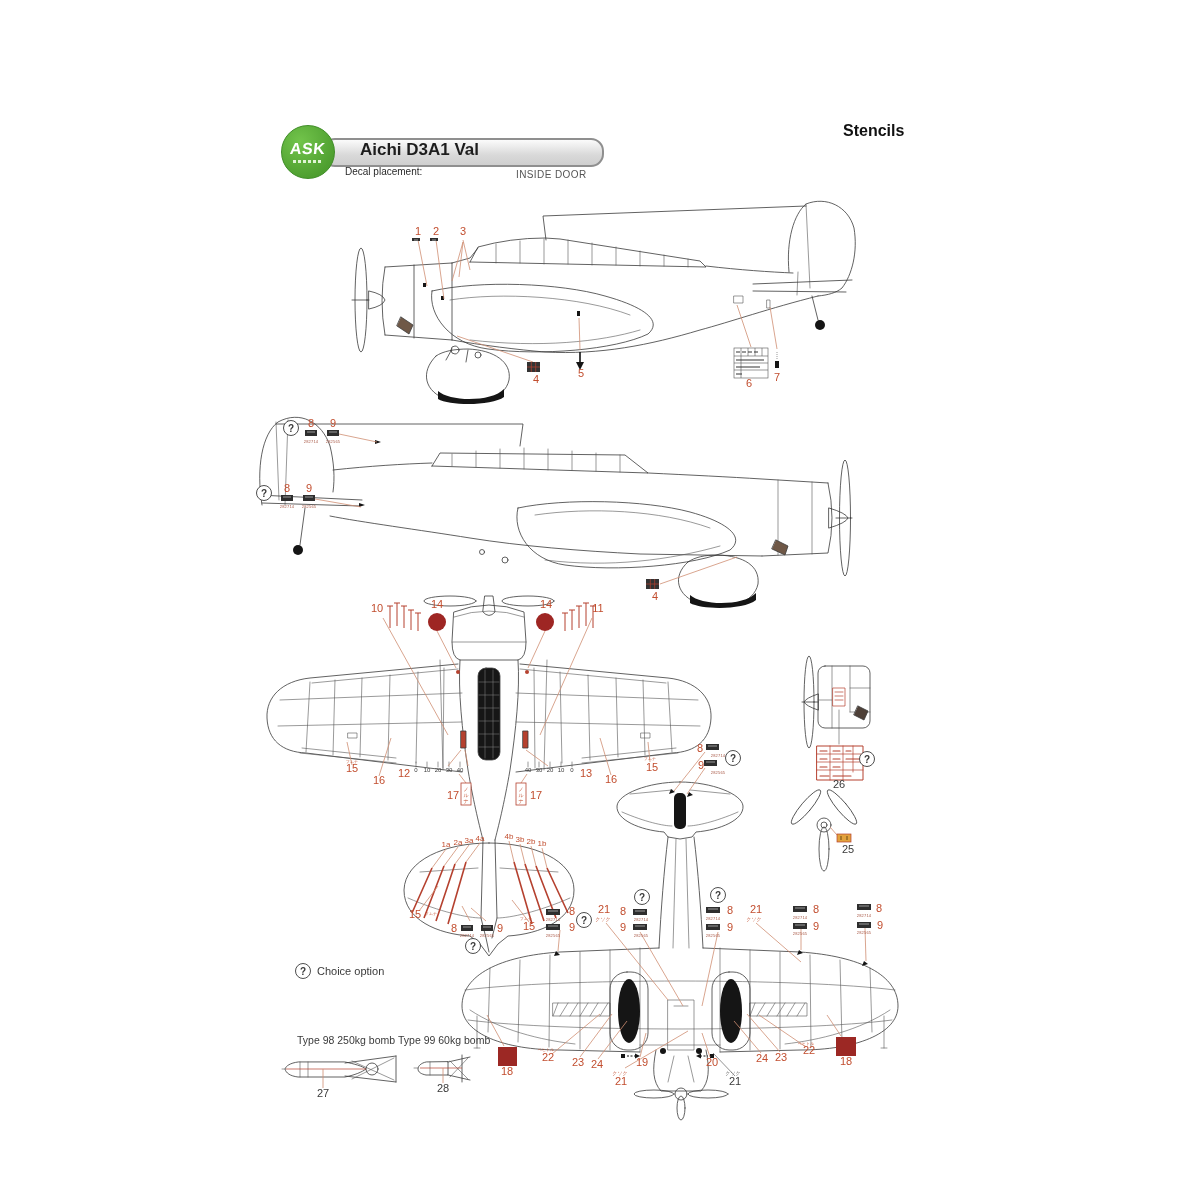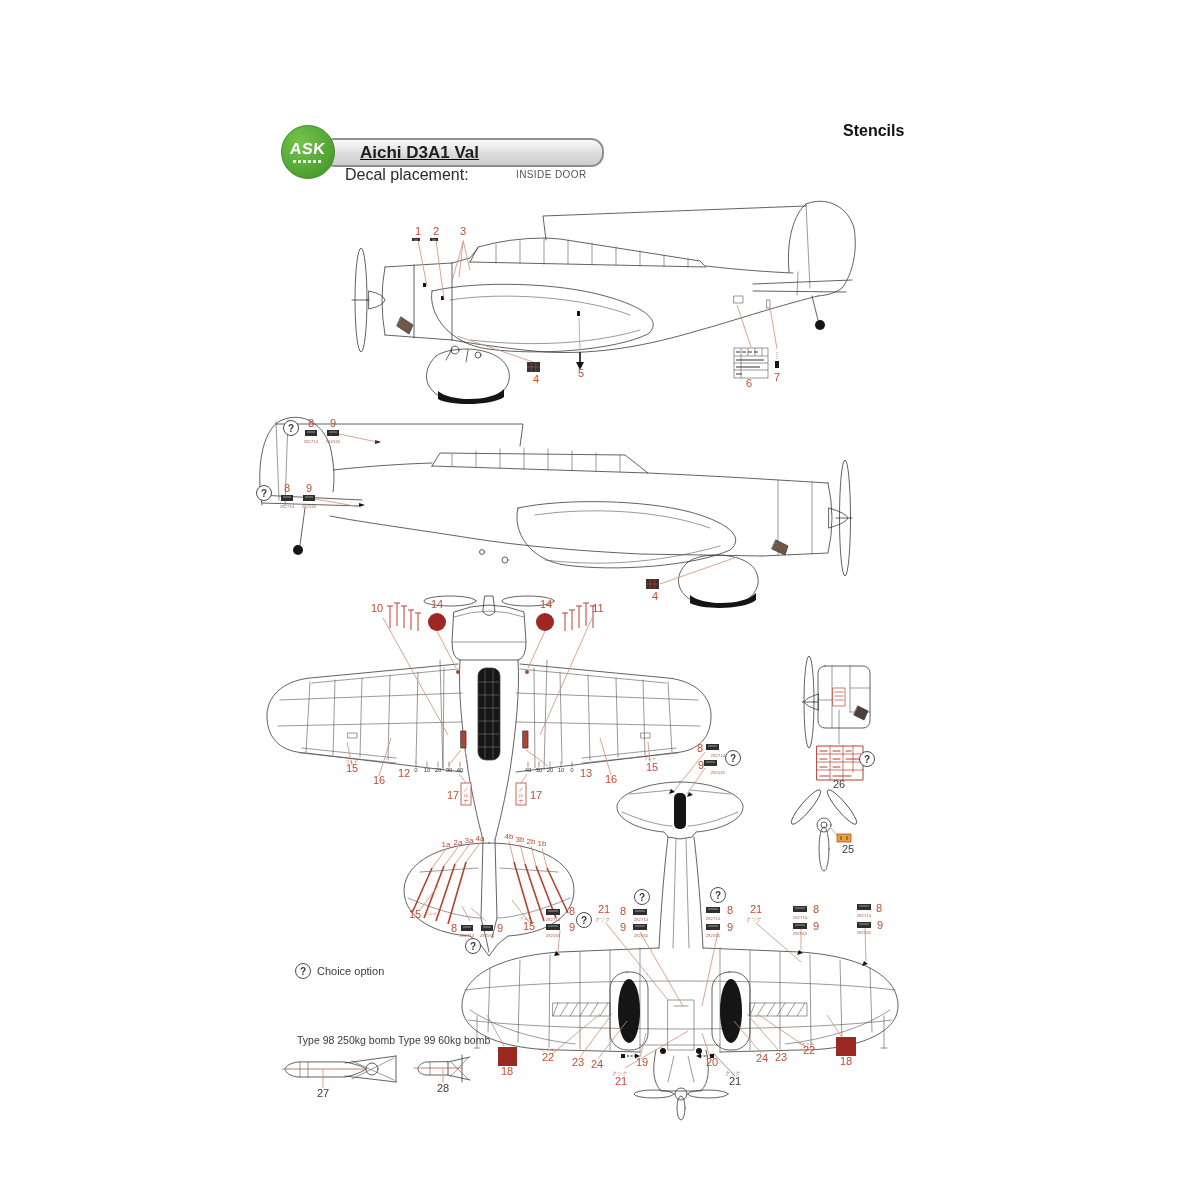--- a/index.html
+++ b/index.html
@@ -25,23 +25,23 @@
   .anno{fill:#3a3a3a;}
   
   .logo{position:absolute;left:281px;top:125px;width:52px;height:52px;border-radius:50%;
         background:radial-gradient(circle at 35% 30%,#72c44b,#4d9e2f 75%);
         border:1px solid #3f8d27;display:flex;flex-direction:column;align-items:center;justify-content:center;z-index:3;}
   .logo .ask{color:#fff;font-weight:bold;font-size:16px;letter-spacing:.5px;transform:skewX(-6deg);line-height:1;}
   .logo .sub{width:30px;height:3px;margin-top:3px;background:
      repeating-linear-gradient(90deg,#dff3d4 0 3px,transparent 3px 5px);}
   .titlebar{position:absolute;left:322px;top:138px;width:278px;height:25px;border-radius:13px;
         background:linear-gradient(#fbfbfb,#d9d9d9 60%,#cfcfcf);border:2px solid #8f8f8f;
-        display:flex;align-items:center;z-index:2;text-decoration:underline;}
+        display:flex;align-items:flex-start;z-index:2;}
   .titlebar span{margin-left:36px;font-size:17px;font-weight:bold;color:#1d1d1d;}
-  .subtitle{position:absolute;left:345px;top:166px;font-size:16px;color:#2a2a2a;}
+  .subtitle{position:absolute;left:345px;top:166px;font-size:10px;color:#2a2a2a;}
   .insidedoor{position:absolute;left:516px;top:169px;font-size:10px;letter-spacing:.4px;color:#555;}
   .stencils{position:absolute;left:843px;top:122px;font-size:16px;font-weight:bold;color:#111;}
 </style>
 </head>
 <body>
 
 <div id="page">
 
   <div class="logo">
     <div class="ask">ASK</div>

